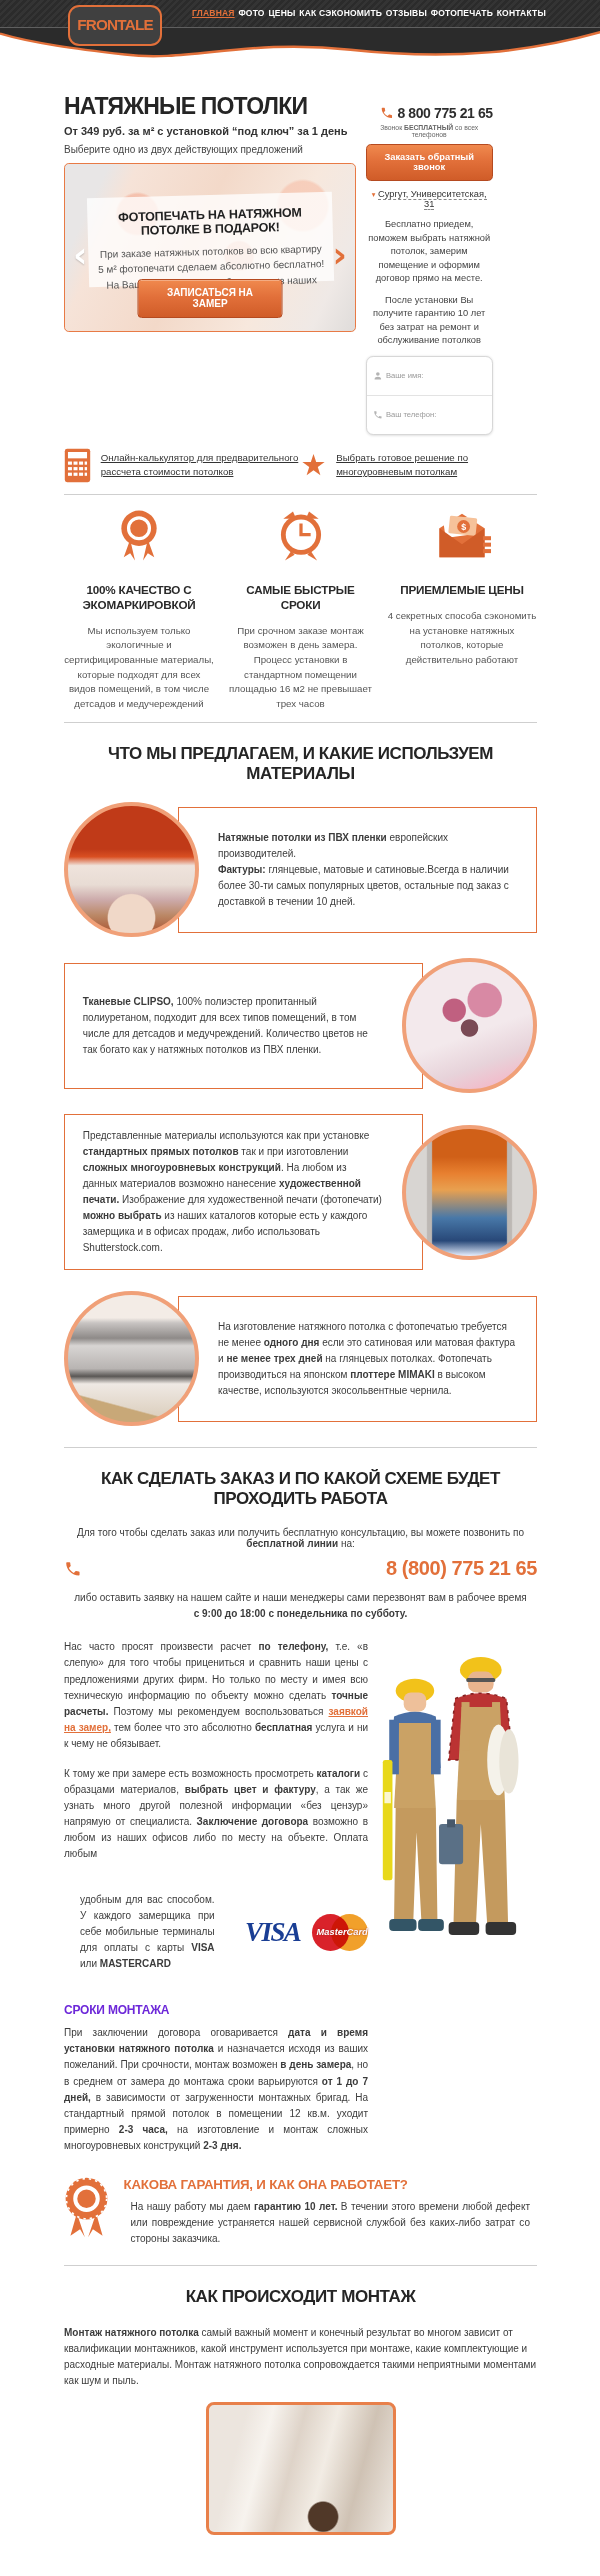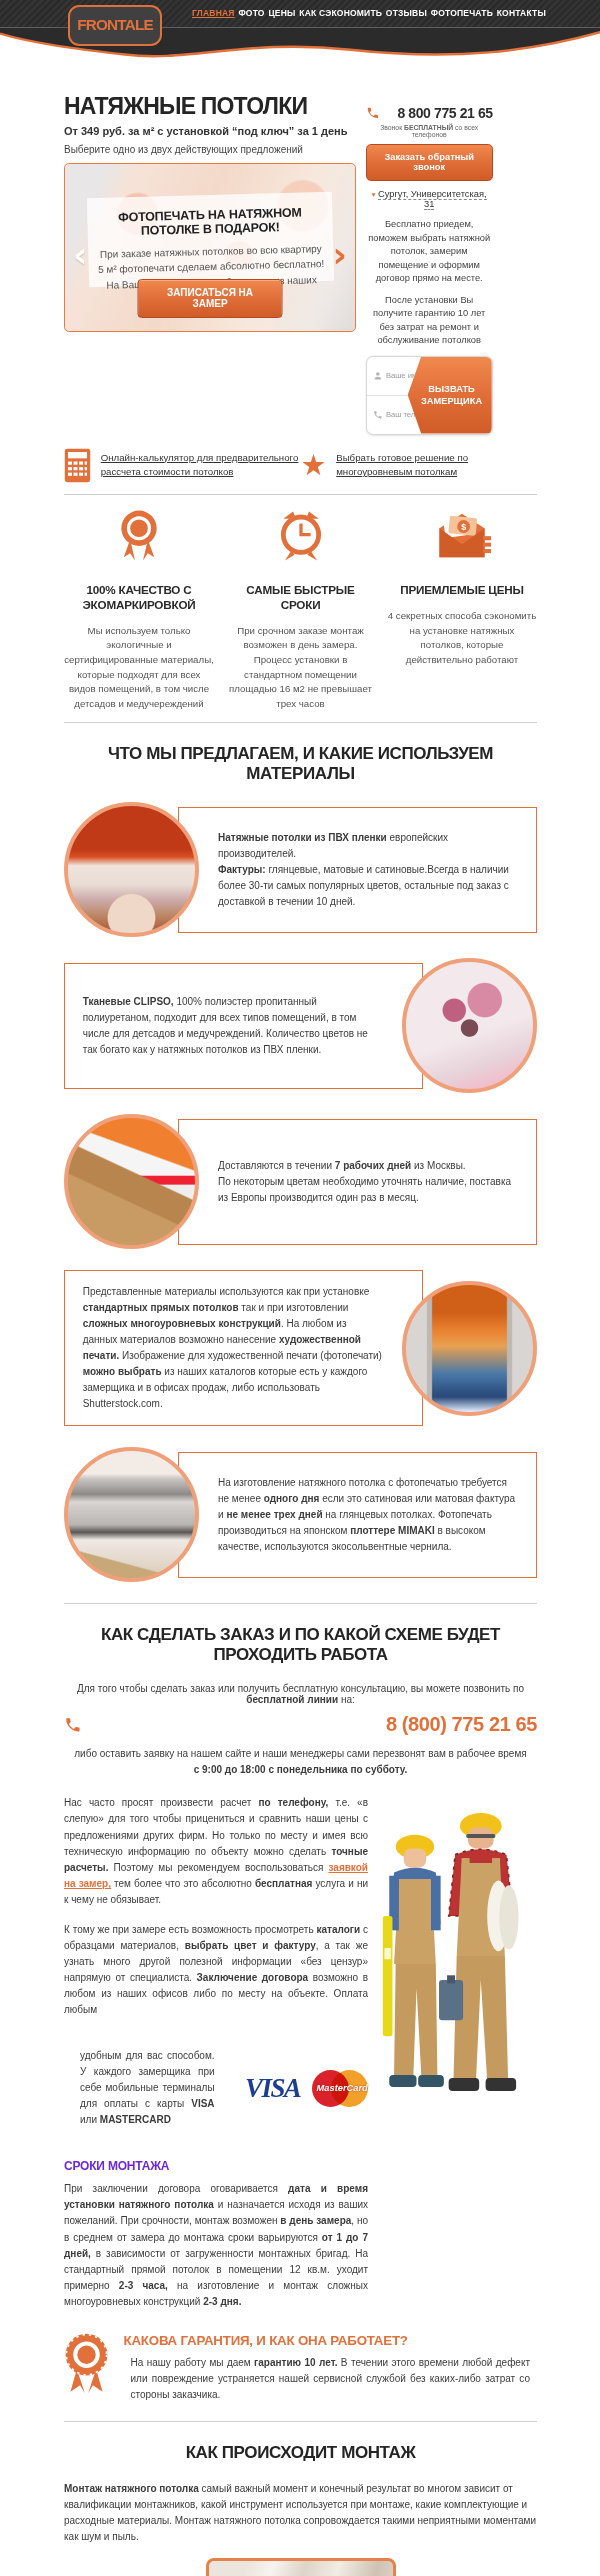--- a/index.html
+++ b/index.html
@@ -33,21 +33,21 @@
   .slide-panel{position:absolute;left:22.5px;right:22.5px;top:31px;bottom:47px;background:rgba(255,255,255,.78);
     transform:rotate(-1.5deg);padding:11.3px 8px;text-align:center;}
   .slide-title{font-size:12.5px;font-weight:bold;color:#222;margin:1.6px 0 8px;letter-spacing:-0.2px;}
   .slide-text{font-size:10px;color:#555;line-height:1.55;margin:0;}
   .slide-btn{position:absolute;left:50%;transform:translateX(-50%);bottom:13px;border:0.8px solid #b54a20;border-radius:4px;
     background:linear-gradient(#f0894e,#e2703a 45%,#d05c28);color:#fff;font-weight:bold;font-size:10px;
     padding:7.2px 14.5px;cursor:pointer;box-shadow:inset 0 0.8px 0 rgba(255,255,255,.4);}
   .arr{position:absolute;top:74px;font-size:35px;font-weight:bold;line-height:1;cursor:pointer;font-family:"DejaVu Sans",sans-serif;}
   .arr-l{left:8px;color:#fff;text-shadow:0 0.8px 1.6px rgba(0,0,0,.2);}
   .arr-r{right:8px;color:#e2703a;}
-  .phone-row{display:flex;align-items:center;justify-content:space-between;}
+  .phone-row{display:flex;align-items:center;justify-content:flex-end;}
   .phone-ic{width:13.7px;height:13.7px;margin-right:4px;}
   .phone-num{font-size:14px;font-weight:bold;color:#2e2e2e;letter-spacing:-0.4px;white-space:nowrap;}
   .phone-note{font-size:6.8px;color:#666;text-align:center;margin:3.2px 0 6.4px;}
   .cb-btn{display:block;width:100%;box-sizing:border-box;border:0.8px solid #b54a20;border-radius:4.8px;
     background:linear-gradient(#f0894e,#e2703a 45%,#d05c28);color:#fff;font-weight:bold;font-size:9.3px;
     padding:7.2px 3.2px;cursor:pointer;}
   .addr{font-size:9.3px;color:#333;text-align:center;margin:8px 0 9.7px;}
   .addr .mark{color:#e2703a;font-size:7.2px;}
   .addr span.u{border-bottom:0.8px dashed #888;cursor:pointer;}
   .promo{font-size:9.3px;color:#444;text-align:center;line-height:1.45;margin:0 0 8px;}
@@ -191,21 +191,20 @@
               <path fill="#777" d="M12 12a4.5 4.5 0 1 0 0-9 4.5 4.5 0 0 0 0 9zm0 2c-4 0-8 2-8 5v2h16v-2c0-3-4-5-8-5z"></path>
             </svg>
           <span class="mf-ph">Ваше имя:</span>
         </div>
         <div class="mf-row">
           <svg class="mf-ic" viewBox="0 0 24 24">
               <path fill="#777" d="M6.6 10.8c1.5 2.9 3.8 5.2 6.7 6.7l2.2-2.2c.3-.3.7-.4 1-.3 1.1.4 2.4.6 3.6.6.6 0 1 .4 1 1V20c0 .6-.4 1-1 1C10.8 21 3 13.2 3 4c0-.6.5-1 1-1h3.5c.6 0 1 .4 1 1 0 1.3.2 2.5.6 3.6.1.3 0 .7-.3 1l-2.2 2.2z"></path>
             </svg>
           <span class="mf-ph">Ваш телефон:</span>
         </div>
-        <button class="mf-btn"><span>ВЫЗВАТЬ</span><br><span>ЗАМЕРЩИКА</span></button>
       </div>
     </div>
   </div>
 
   <div class="qlinks">
     <div class="qlink">
       <svg class="qlink-ic" width="27" height="35" viewBox="0 0 34 44">
         <rect x="1" y="1" width="32" height="42" rx="3" fill="#e2703a"></rect>
         <rect x="5" y="5" width="24" height="8" fill="#fff"></rect>
         <g fill="#fff">
@@ -289,26 +288,20 @@
     <div class="mat-box">
         <p><b>Натяжные потолки из ПВХ пленки</b><span> европейских производителей.</span><br><b>Фактуры:</b><span> глянцевые, матовые и сатиновые.Всегда в наличии более 30-ти самых популярных цветов, остальные под заказ с доставкой в течении 10 дней.</span></p>
       </div>
   </div>
   <div class="mat rev">
     <div class="mat-circle ph2"></div>
     <div class="mat-box">
         <p><b>Тканевые CLIPSO,</b><span> 100% полиэстер пропитанный  полиуретаном, подходит для всех типов помещений, в том числе для детсадов и медучреждений. Количество цветов не так богато как у натяжных потолков из ПВХ пленки.</span></p>
       </div>
   </div>
-  <div class="mat">
-    <div class="mat-circle ph3"></div>
-    <div class="mat-box">
-        <p><span>Доставляются в течении </span><b>7 рабочих дней</b><span> из Москвы.</span><br><span>По некоторым цветам необходимо уточнять наличие, поставка из Европы производится один раз в месяц.</span></p>
-      </div>
-  </div>
   <div class="mat rev">
     <div class="mat-circle ph4"></div>
     <div class="mat-box">
         <p><span>Представленные материалы используются как при установке </span><b>стандартных прямых потолков</b><span> так и при изготовлении </span><b>сложных многоуровневых конструкций</b><span>. На любом из данных материалов возможно нанесение </span><b>художественной печати.</b><span> Изображение для художественной печати (фотопечати) </span><b>можно выбрать</b><span> из наших каталогов которые есть у каждого замерщика и в офисах продаж, либо использовать Shutterstock.com.</span></p>
       </div>
   </div>
   <div class="mat">
     <div class="mat-circle ph5"></div>
     <div class="mat-box">
         <p><span>На изготовление натяжного потолка с фотопечатью требуется не менее </span><b>одного дня</b><span> если это сатиновая или матовая фактура и </span><b>не менее трех дней</b><span> на глянцевых потолках. Фотопечать производиться на японском </span><b>плоттере MIMAKI</b><span> в высоком качестве, используются экосольвентные чернила.</span></p>

